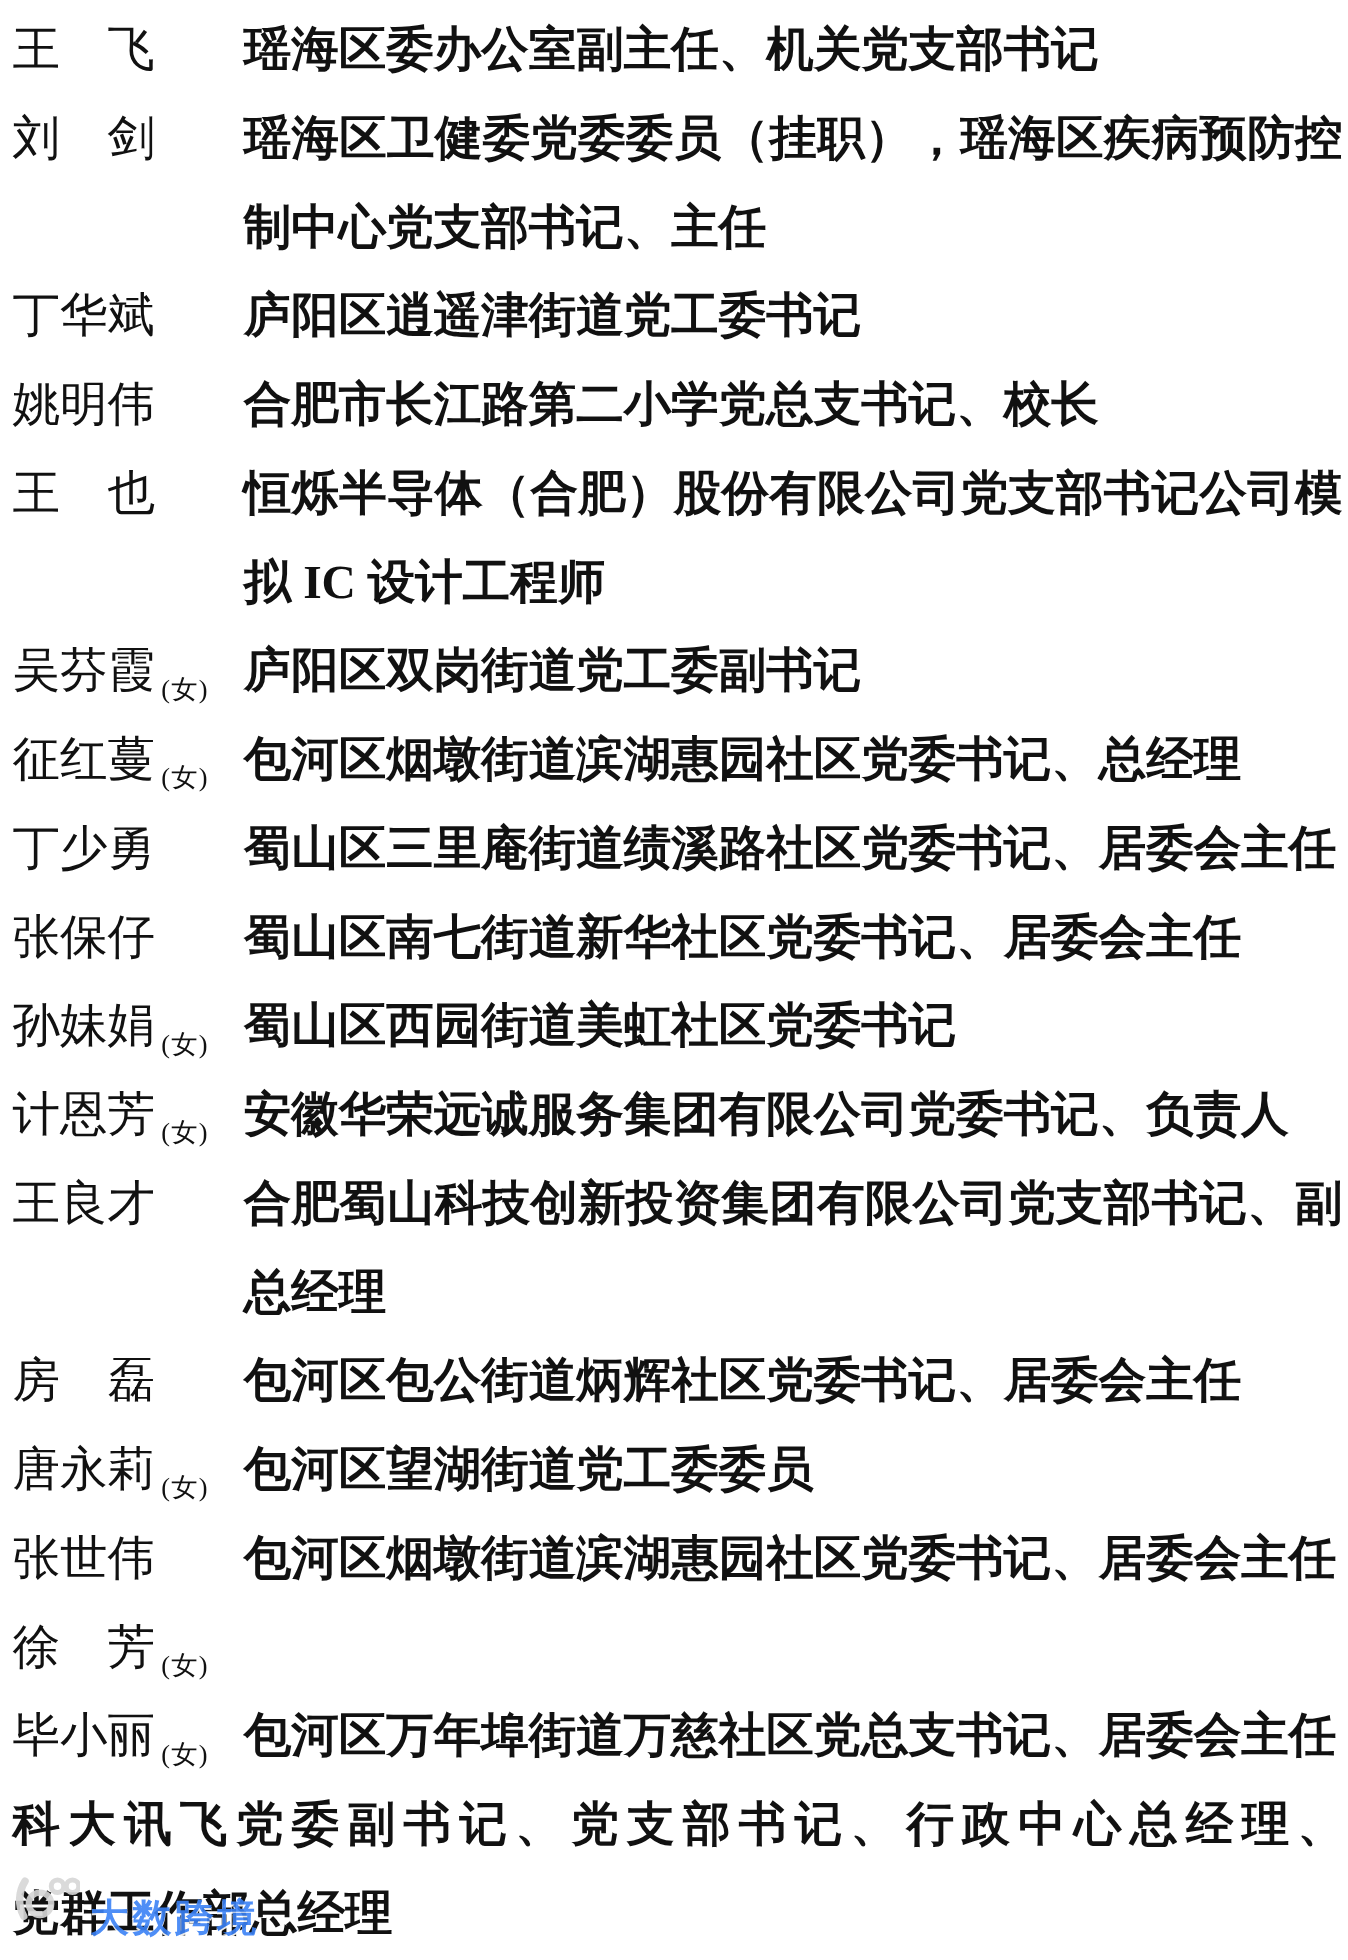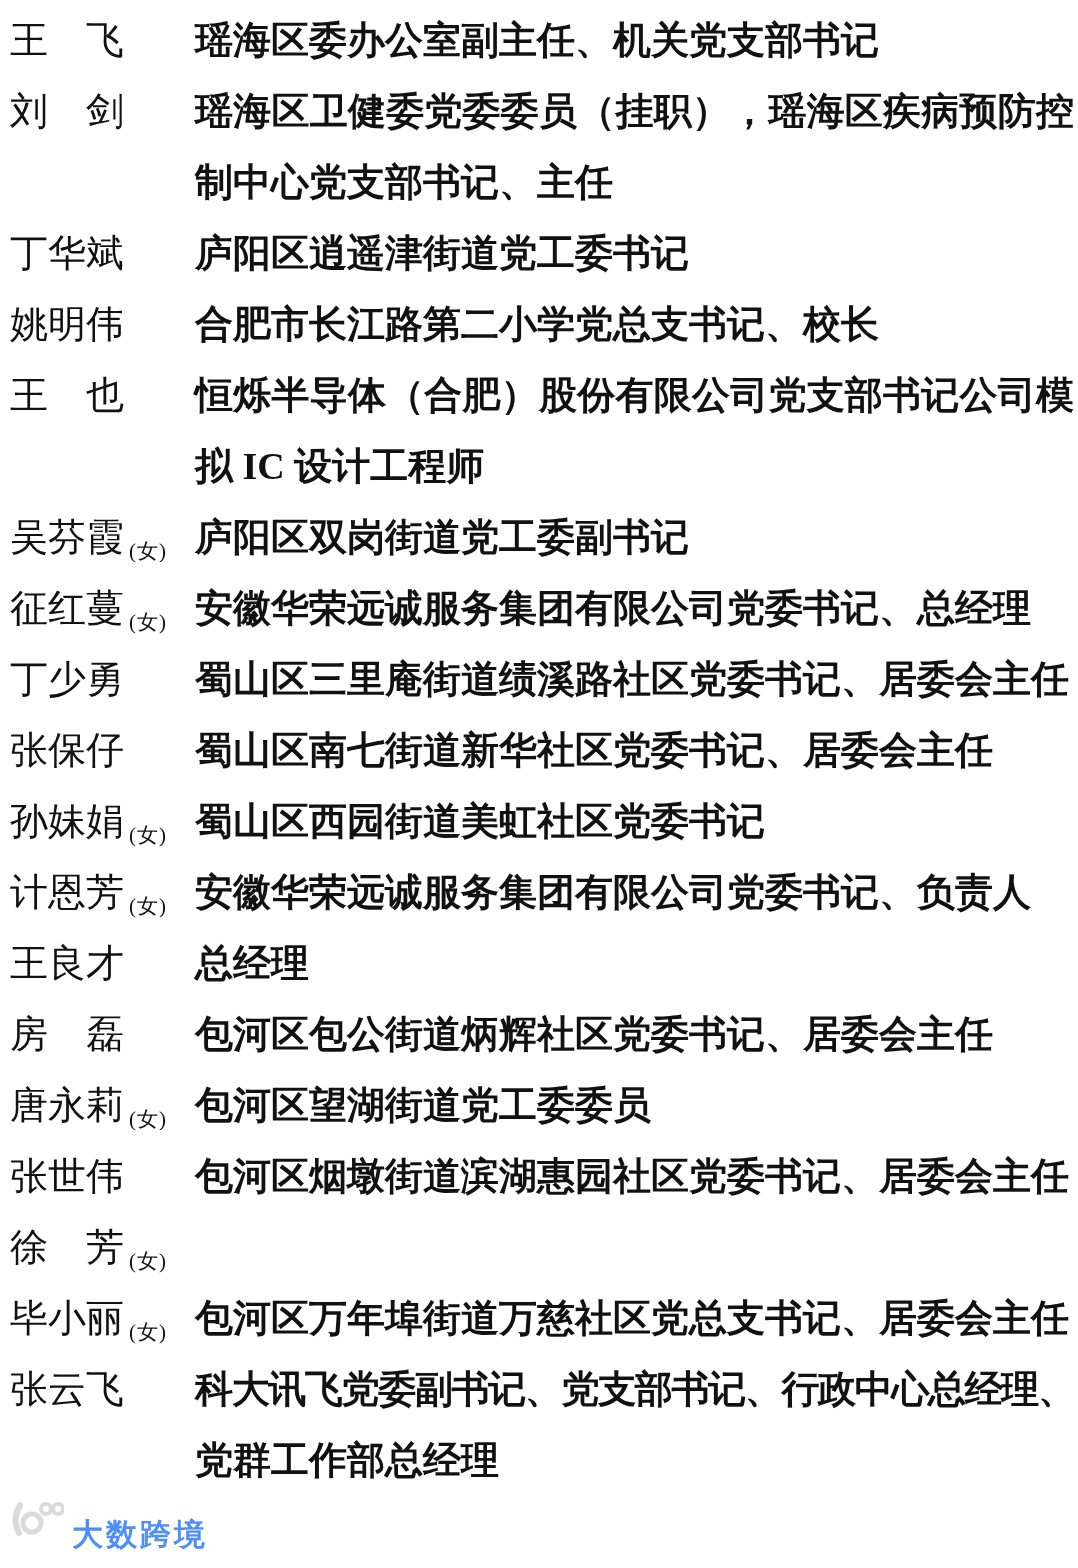--- a/index.html
+++ b/index.html
@@ -134,21 +134,21 @@
       <div class="tline">庐阳区双岗街道党工委副书记</div>
     </div>
   </div>
 
   <div class="row">
     <div class="name-wrap">
         <span class="name">征红蔓</span>
         <span class="gender">(女)</span>
       </div>
     <div class="titles">
-      <div class="tline">安徽华荣远诚服务集团有限公司党委书记、总经理</div>
+      <div class="tline">包河区烟墩街道滨湖惠园社区党委书记、总经理</div>
     </div>
   </div>
 
   <div class="row">
     <div class="name-wrap">
         <span class="name">丁少勇</span>
       </div>
     <div class="titles">
       <div class="tline">蜀山区三里庵街道绩溪路社区党委书记、居委会主任</div>
     </div>
@@ -181,20 +181,21 @@
     <div class="titles">
       <div class="tline">安徽华荣远诚服务集团有限公司党委书记、负责人</div>
     </div>
   </div>
 
   <div class="row">
     <div class="name-wrap">
         <span class="name">王良才</span>
       </div>
     <div class="titles">
+      <div class="tline fill">合肥蜀山科技创新投资集团有限公司党支部书记、副</div>
       <div class="tline">总经理</div>
     </div>
   </div>
 
   <div class="row">
     <div class="name-wrap">
         <span class="name">房　磊</span>
       </div>
     <div class="titles">
       <div class="tline">包河区包公街道炳辉社区党委书记、居委会主任</div>
@@ -231,23 +232,20 @@
     <div class="name-wrap">
         <span class="name">毕小丽</span>
         <span class="gender">(女)</span>
       </div>
     <div class="titles">
       <div class="tline">包河区万年埠街道万慈社区党总支书记、居委会主任</div>
     </div>
   </div>
 
   <div class="row">
-    <div class="name-wrap">
-        <span class="name">张云飞</span>
-      </div>
     <div class="titles">
       <div class="tline fill tight">科大讯飞党委副书记、党支部书记、行政中心总经理、</div>
       <div class="tline">党群工作部总经理</div>
     </div>
   </div>
 
   <div class="watermark">
     <svg width="56" height="42" viewBox="0 0 56 42" aria-hidden="true">
       <path d="M12 7 C7 15 6 26 11 35" stroke="#d7d7d7" stroke-width="6" fill="none" stroke-linecap="round"></path>
       <circle cx="24" cy="25" r="9" stroke="#d7d7d7" stroke-width="5" fill="none"></circle>

